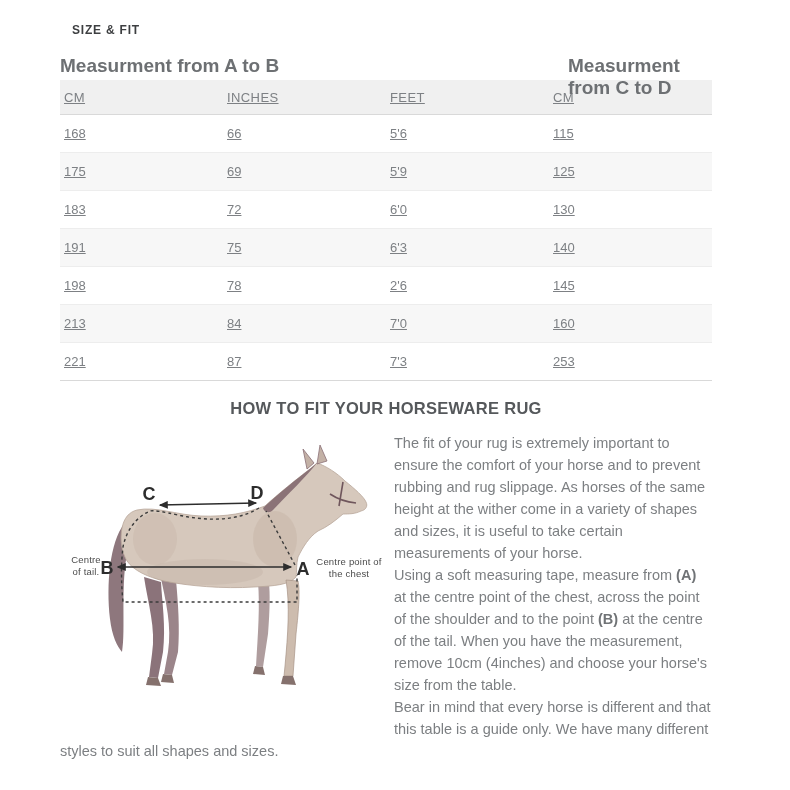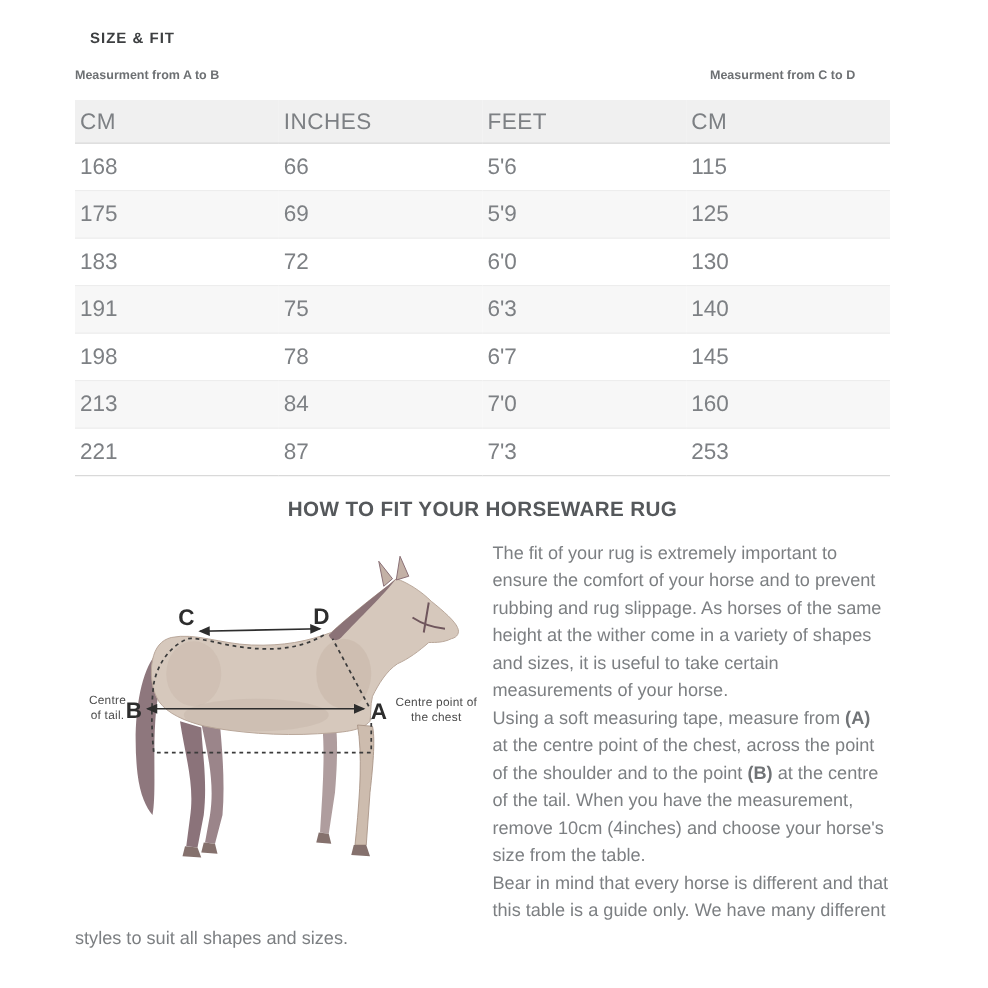--- a/index.html
+++ b/index.html
@@ -17,27 +17,27 @@
     font-family:"Liberation Sans","DejaVu Sans",sans-serif;
     -webkit-font-smoothing:antialiased;
   }
   .container{width:652px;margin-left:60px;padding-top:11px;}
   .section-title{
     font-size:12px;font-weight:bold;color:var(--title-dark);
     letter-spacing:.8px;margin:12px;
   }
   .table-labels{
     position:relative;height:16px;margin-top:18px;margin-bottom:9px;
-    font-size:10px;font-weight:bold;color:#6d7073;
+    font-size:19px;font-weight:bold;color:#6d7073;
   }
   .label-left{position:absolute;left:0;top:0;}
   .label-right{position:absolute;left:508px;top:0;}
   table.size-table{
     width:100%;border-collapse:collapse;table-layout:fixed;
-    font-size:18px;color:var(--text-gray);
+    font-size:13px;color:var(--text-gray);text-decoration:underline;
   }
   table.size-table th{
     background:var(--head-bg);height:34px;text-align:left;
     font-weight:normal;padding:0 0 0 4px;letter-spacing:.4px;
     border-bottom:1px solid var(--table-border);
   }
   table.size-table td{
     height:37px;padding:0 0 0 4px;vertical-align:middle;margin-left:16px;
   }
   table.size-table tbody tr{border-bottom:1px solid var(--row-border);}
@@ -100,21 +100,21 @@
         </tr>
         <tr>
           <td>191</td>
           <td>75</td>
           <td>6'3</td>
           <td>140</td>
         </tr>
         <tr>
           <td>198</td>
           <td>78</td>
-          <td>6'7</td>
+          <td>2'6</td>
           <td>145</td>
         </tr>
         <tr>
           <td>213</td>
           <td>84</td>
           <td>7'0</td>
           <td>160</td>
         </tr>
         <tr>
           <td>221</td>

